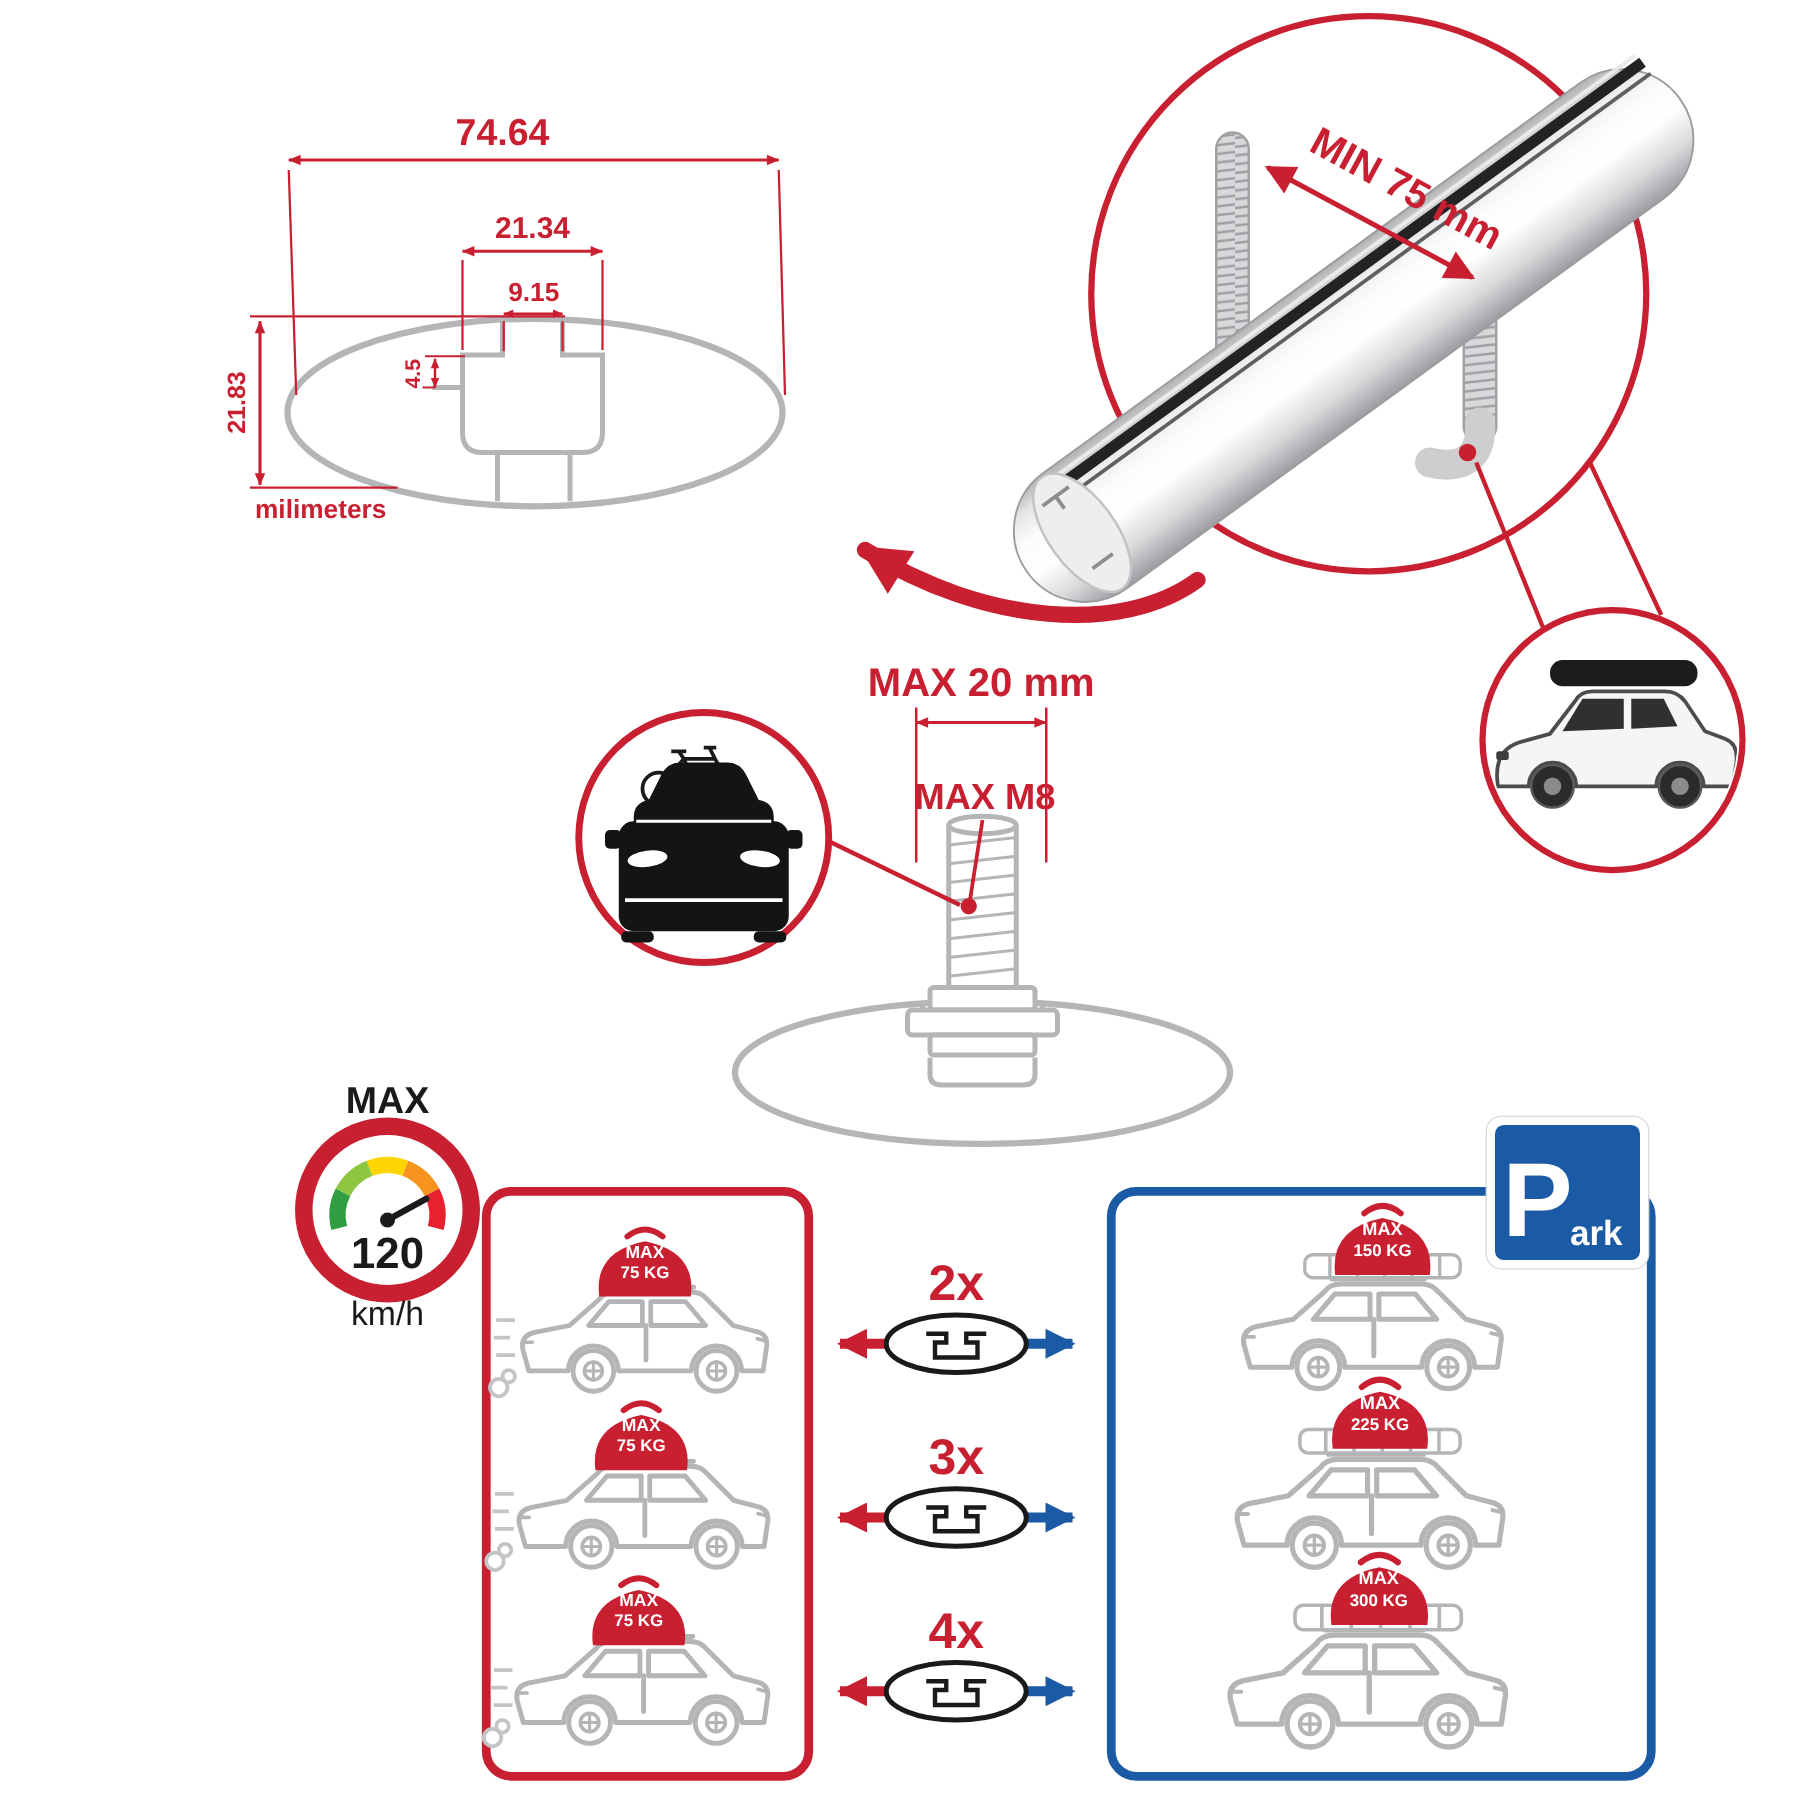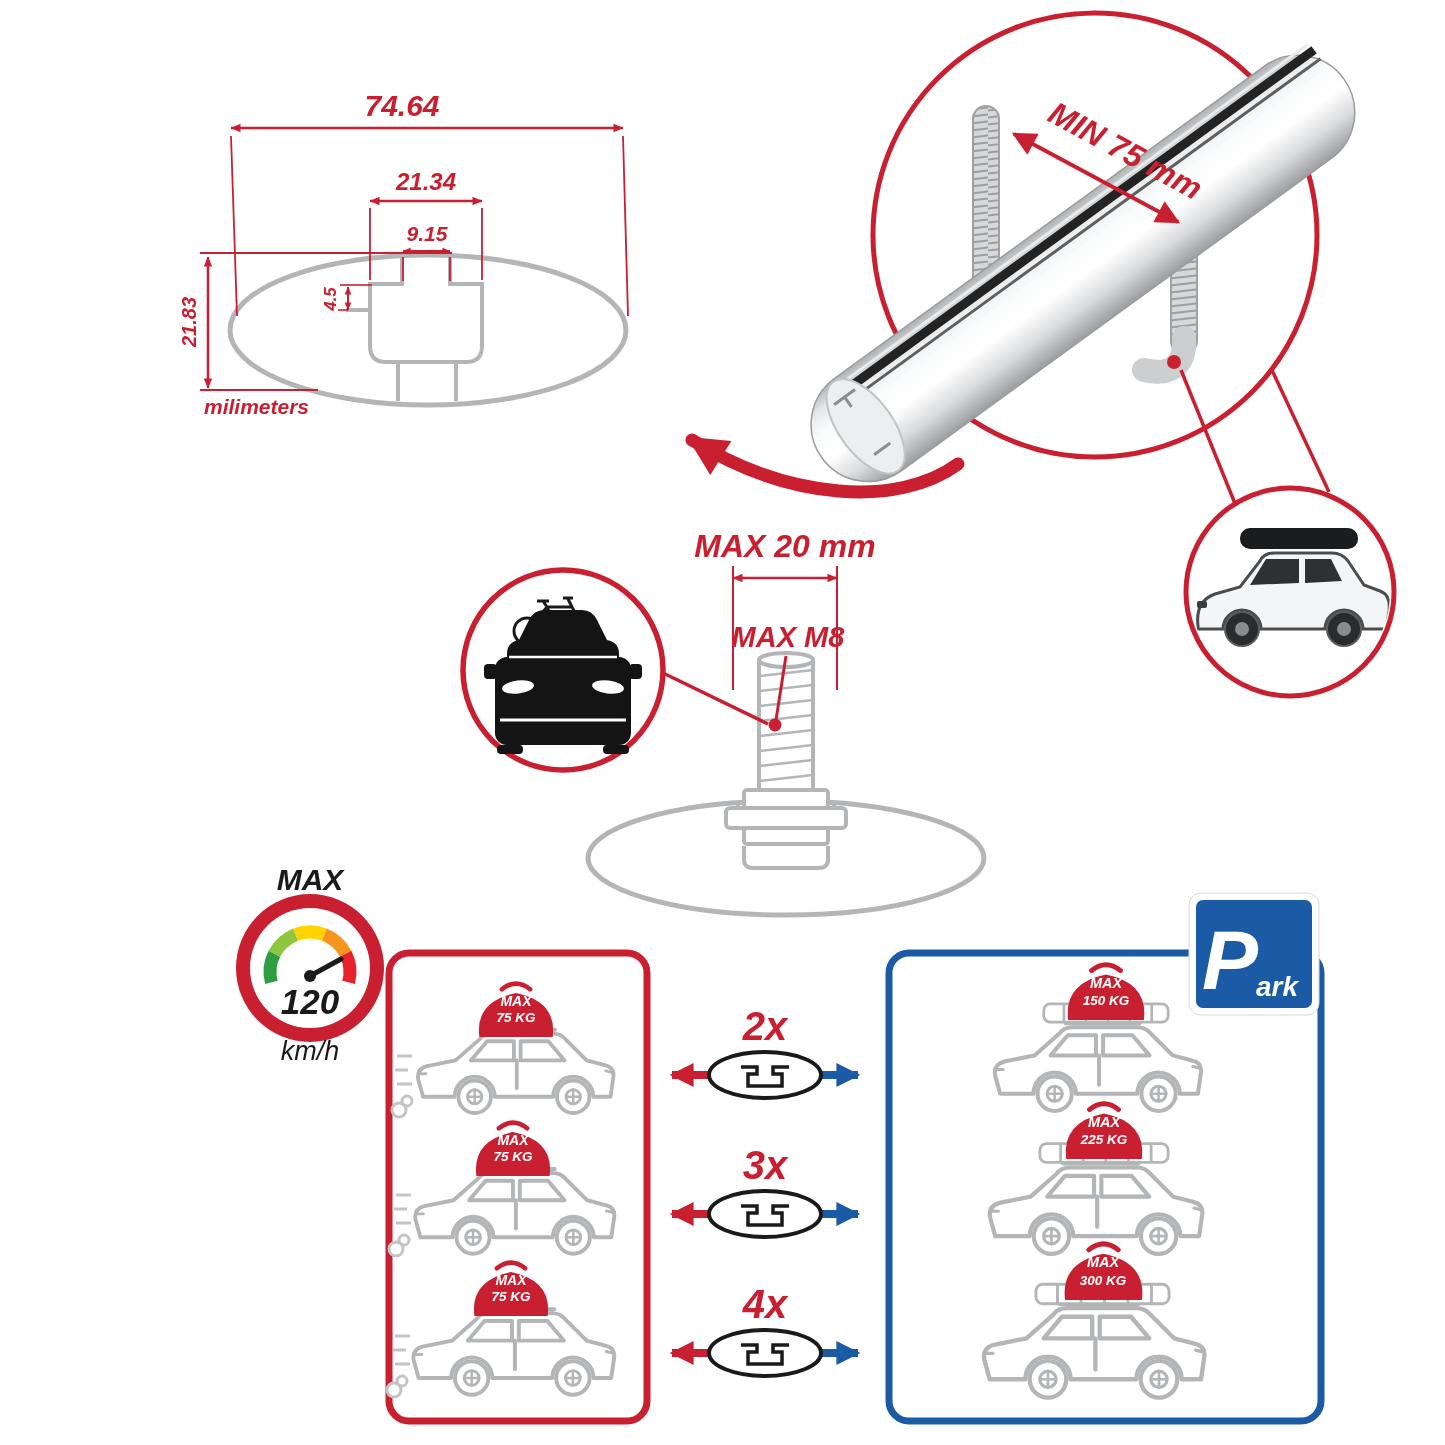--- a/index.html
+++ b/index.html
@@ -1,16 +1,16 @@
 <!DOCTYPE html>
 <html><head>
 <meta charset="utf-8">
 <style>
   html,body{margin:0;padding:0;background:#ffffff;}
-  .stage{position:relative;width:1445px;height:1445px;background:#ffffff;overflow:hidden;font-family:"Liberation Sans",sans-serif;font-style:italic;}
+  .stage{position:relative;width:1445px;height:1445px;background:#ffffff;overflow:hidden;font-family:"Liberation Sans",sans-serif;}
   svg text{font-family:"Liberation Sans",sans-serif;}
   .dim-text{fill:#c92031;font-weight:700;}
   .blk{fill:#1a1a1a;font-weight:700;}
   .wht{fill:#ffffff;font-weight:700;}
 </style>
 </head>
 <body>
 
 <div class="stage">
 <svg width="1445" height="1445" viewBox="0 0 1445 1445">

